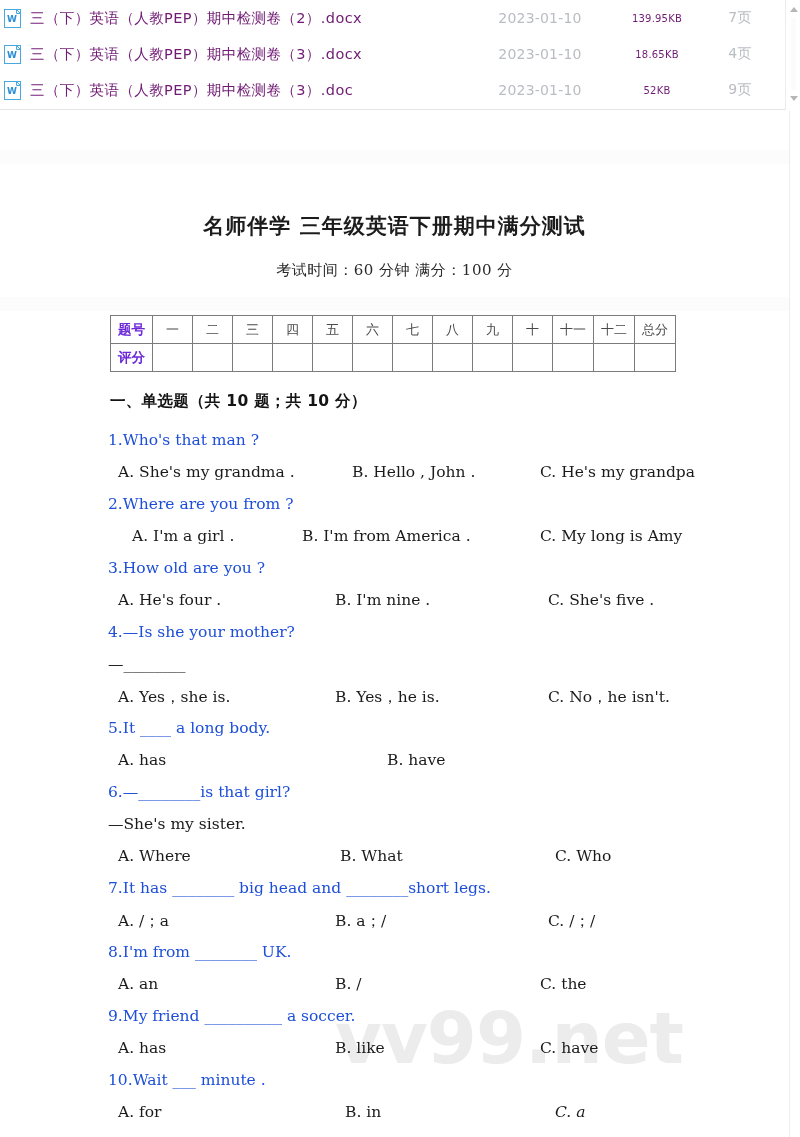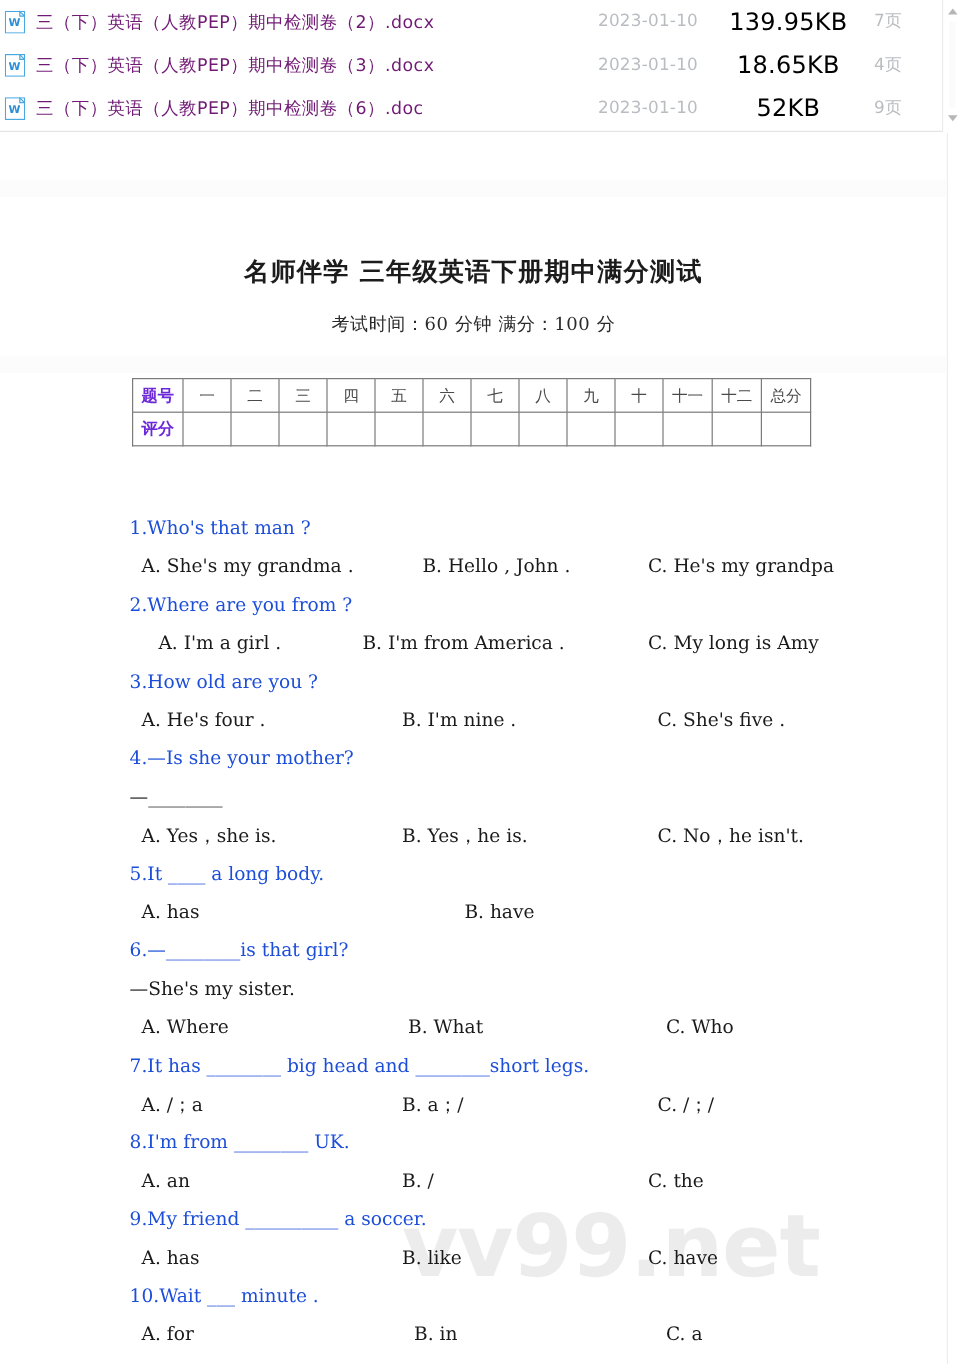--- a/index.html
+++ b/index.html
@@ -58,22 +58,22 @@
     font-size: 14px;
     color: #b9bdc2;
     letter-spacing: .2px;
     font-family: "DejaVu Sans", "Liberation Sans", sans-serif;
   }
   .file-size {
     position: absolute;
     left: 606px;
     width: 102px;
     text-align: center;
-    font-size: 20px;
-    color: #000000;
+    font-size: 10px;
+    color: #701a75;
     letter-spacing: .2px;
     font-family: "DejaVu Sans", "Liberation Sans", sans-serif;
   }
   .file-pages {
     position: absolute;
     left: 714px;
     width: 52px;
     text-align: center;
     font-size: 14px;
     color: #b9bdc2;
@@ -276,21 +276,21 @@
   </div>
 
   <div class="file-row">
     <span class="word-icon">
       <svg width="17" height="19" viewBox="0 0 17 19">
         <rect x="0.5" y="0.5" width="16" height="18" fill="#ffffff" stroke="#4aa8e0" stroke-width="1"></rect>
         <path d="M12.5 0.5 L16.5 4.5 L12.5 4.5 Z" fill="#e8f4fc" stroke="#4aa8e0" stroke-width="1"></path>
         <text x="8" y="13" font-family="DejaVu Sans, sans-serif" font-size="9" font-weight="bold" fill="#2b8fd6" text-anchor="middle">W</text>
       </svg>
     </span>
-    <span class="file-name">三（下）英语（人教PEP）期中检测卷（6）.doc</span>
+    <span class="file-name">三（下）英语（人教PEP）期中检测卷（3）.doc</span>
     <span class="file-date">2023-01-10</span>
     <span class="file-size">52KB</span>
     <span class="file-pages">9页</span>
   </div>
 
   <div id="list-scrollbar">
     <div id="sb-track"></div>
     <div class="sb-arrow up">
         <span class="tri up"></span>
       </div>
@@ -360,20 +360,21 @@
             <td></td>
             <td></td>
             <td></td>
             <td></td>
             <td></td>
           </tr>
         </tbody>
       </table>
     </div>
 
+    <div class="section-head">一、单选题（共 10 题；共 10 分）</div>
 
     <div id="questions">
         <div class="q-stem" style="top: 0px;">1.Who's that man ?</div>
         <div class="q-opt" style="top: 32px; left: 118px;">A. She's my grandma .</div>
         <div class="q-opt" style="top: 32px; left: 352px;">B. Hello , John .</div>
         <div class="q-opt" style="top: 32px; left: 540px;">C. He's my grandpa</div>
         <div class="q-stem" style="top: 64px;">2.Where are you from ?</div>
         <div class="q-opt" style="top: 96px; left: 132px;">A. I'm a girl .</div>
         <div class="q-opt" style="top: 96px; left: 302px;">B. I'm from America .</div>
         <div class="q-opt" style="top: 96px; left: 540px;">C. My long is Amy</div>
@@ -402,16 +403,16 @@
         <div class="q-opt" style="top: 544px; left: 118px;">A. an</div>
         <div class="q-opt" style="top: 544px; left: 335px;">B. /</div>
         <div class="q-opt" style="top: 544px; left: 540px;">C. the</div>
         <div class="q-stem" style="top: 576px;">9.My friend __________ a soccer.</div>
         <div class="q-opt" style="top: 608px; left: 118px;">A. has</div>
         <div class="q-opt" style="top: 608px; left: 335px;">B. like</div>
         <div class="q-opt" style="top: 608px; left: 540px;">C. have</div>
         <div class="q-stem" style="top: 640px;">10.Wait ___ minute .</div>
         <div class="q-opt" style="top: 672px; left: 118px;">A. for</div>
         <div class="q-opt" style="top: 672px; left: 345px;">B. in</div>
-        <div class="q-opt" style="top: 672px; left: 555px;">C. a</div>
+        <div class="q-opt" style="top: 672px; left: 555px; font-style: italic;">C. a</div>
       </div>
   </div>
 </div>
 
 </body></html>

